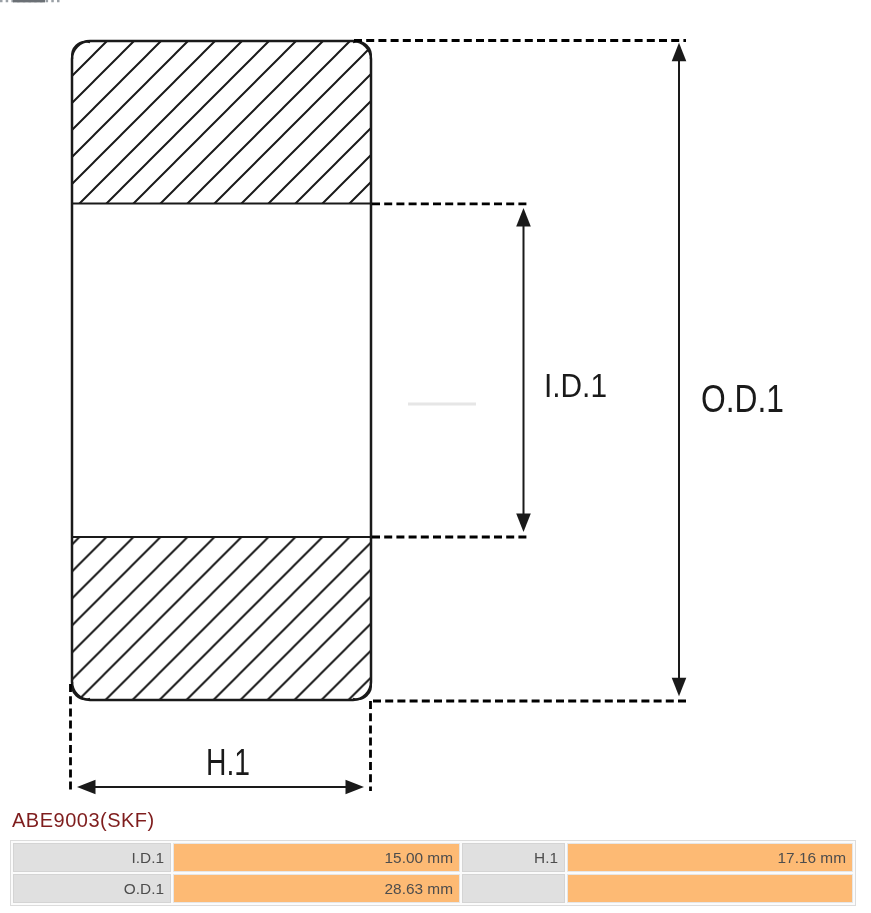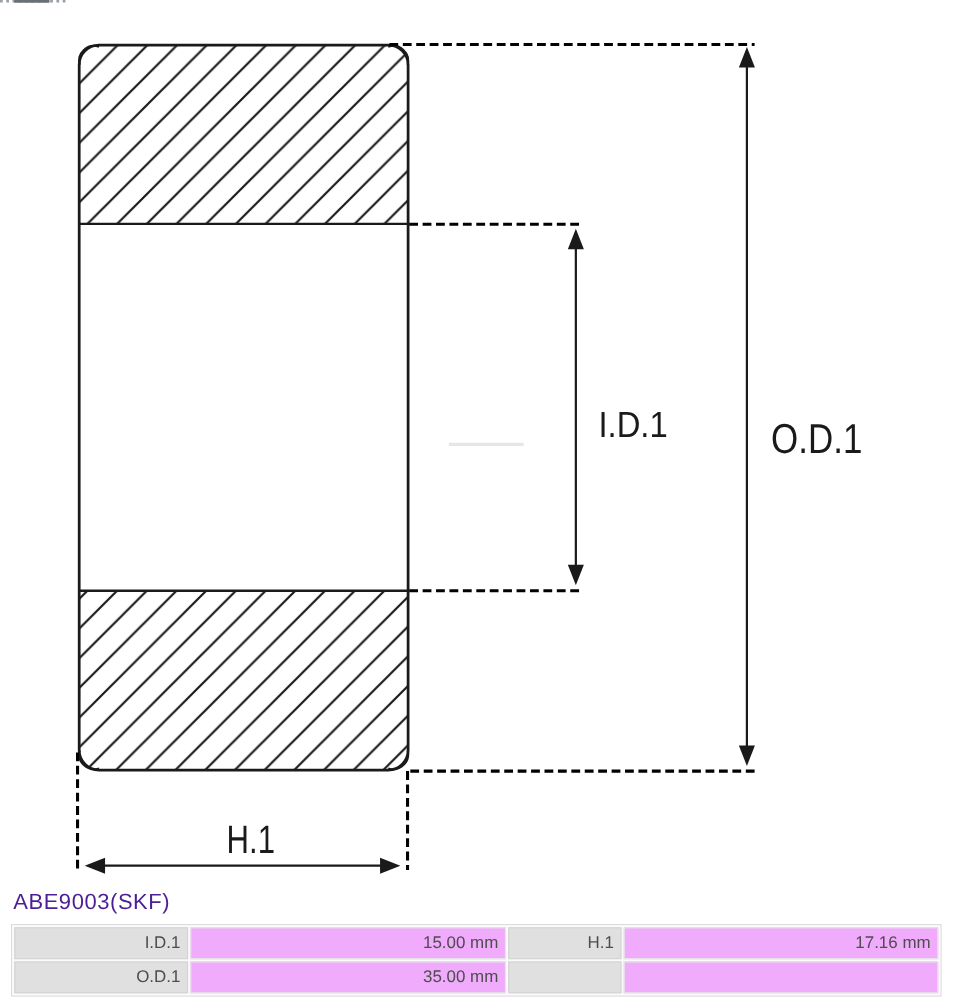--- a/index.html
+++ b/index.html
@@ -1,21 +1,21 @@
 <!DOCTYPE html>
 <html><head>
 <meta charset="utf-8">
 <style>
   html,body{margin:0;padding:0;background:#fff;width:871px;height:913px;overflow:hidden;}
   body{font-family:"Liberation Sans",sans-serif;position:relative;}
-  .heading{position:absolute;left:12px;top:809px;font-size:20px;letter-spacing:0.5px;color:#4c1d95;}
+  .heading{position:absolute;left:12px;top:809px;font-size:20px;letter-spacing:0.5px;color:#7f1d1d;}
   table.dim{position:absolute;left:10px;top:840px;border-collapse:separate;border-spacing:2px;border:1px solid #dcdcdc;background:#fbfbfb;}
   table.dim td{height:27px;padding:0 6px;font-size:15.4px;color:#4d4d4d;text-align:right;vertical-align:middle;}
   td.l{background:#e0e0e0;border:1px solid #d4d4d4;}
-  td.v{background:#f0abfc;border:1px solid #e6e6e6;padding-right:5px;}
+  td.v{background:#fdba74;border:1px solid #e6e6e6;padding-right:5px;}
 </style>
 </head>
 <body>
 
 <svg width="871" height="8" style="position:absolute;left:0;top:0">
   <line x1="0" y1="1" x2="62" y2="1" stroke="#9aa0a6" stroke-width="2.4" stroke-dasharray="2.5 3.2"></line>
   <line x1="13" y1="1" x2="45" y2="1" stroke="#6b7075" stroke-width="2.8"></line>
 </svg>
 
 <svg width="871" height="812" viewBox="0 0 871 812" style="position:absolute;left:0;top:0">
@@ -92,18 +92,18 @@
 <table class="dim">
   <tbody>
       <tr>
     <td class="l" style="width:144px">I.D.1</td>
     <td class="v" style="width:273px">15.00 mm</td>
     <td class="l" style="width:89px">H.1</td>
     <td class="v" style="width:272px">17.16 mm</td>
   </tr>
   <tr>
     <td class="l">O.D.1</td>
-    <td class="v">35.00 mm</td>
+    <td class="v">28.63 mm</td>
     <td class="l"></td>
     <td class="v"></td>
   </tr>
 </tbody>
   </table>
 
 </body></html>

